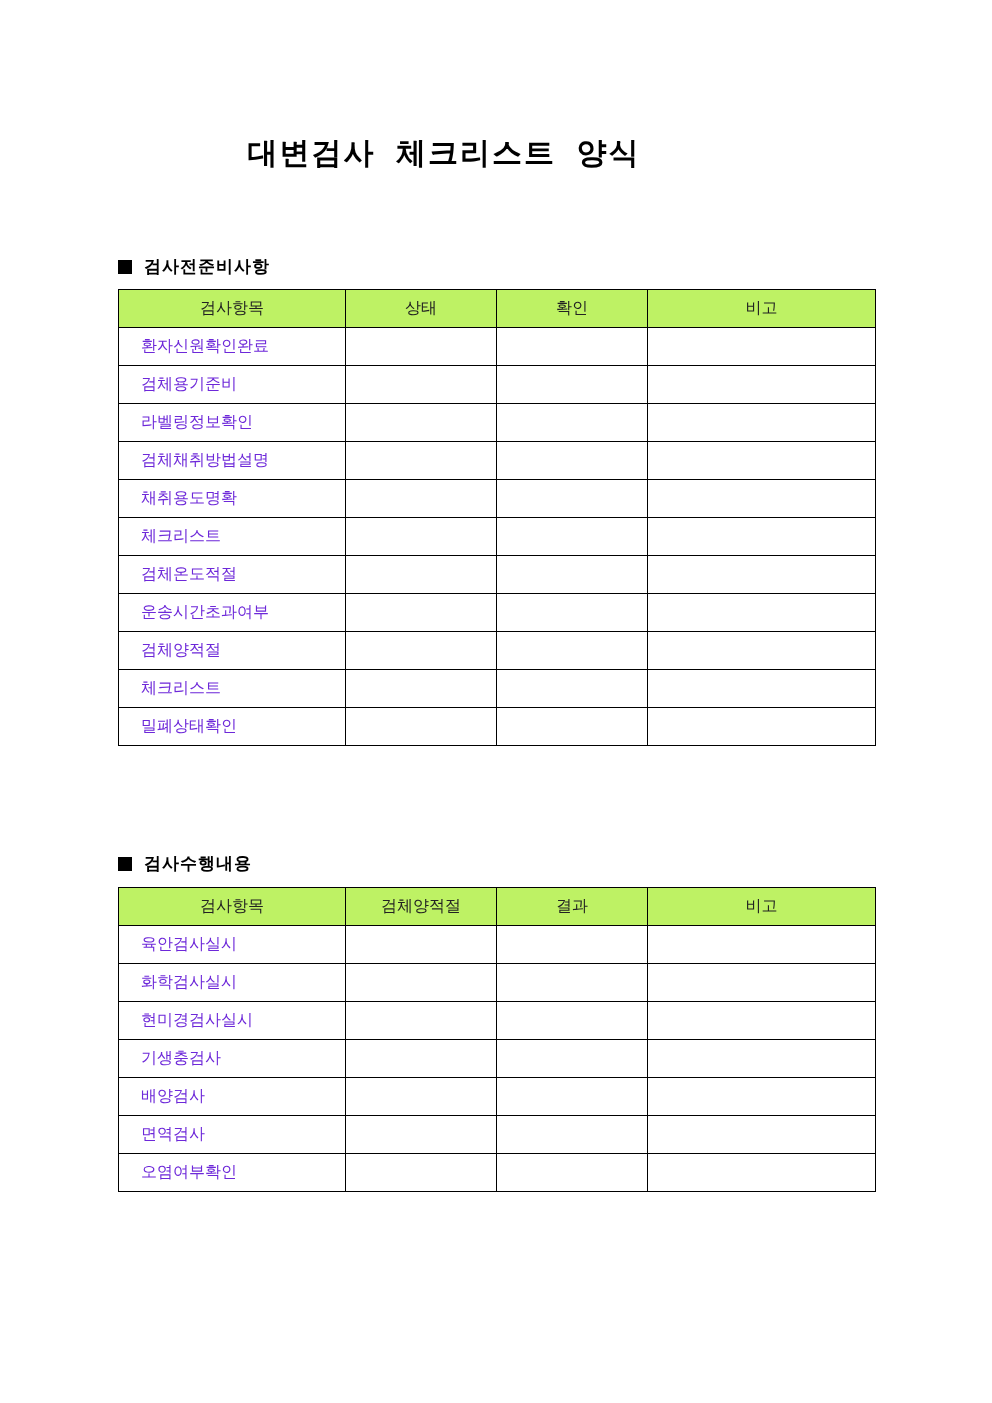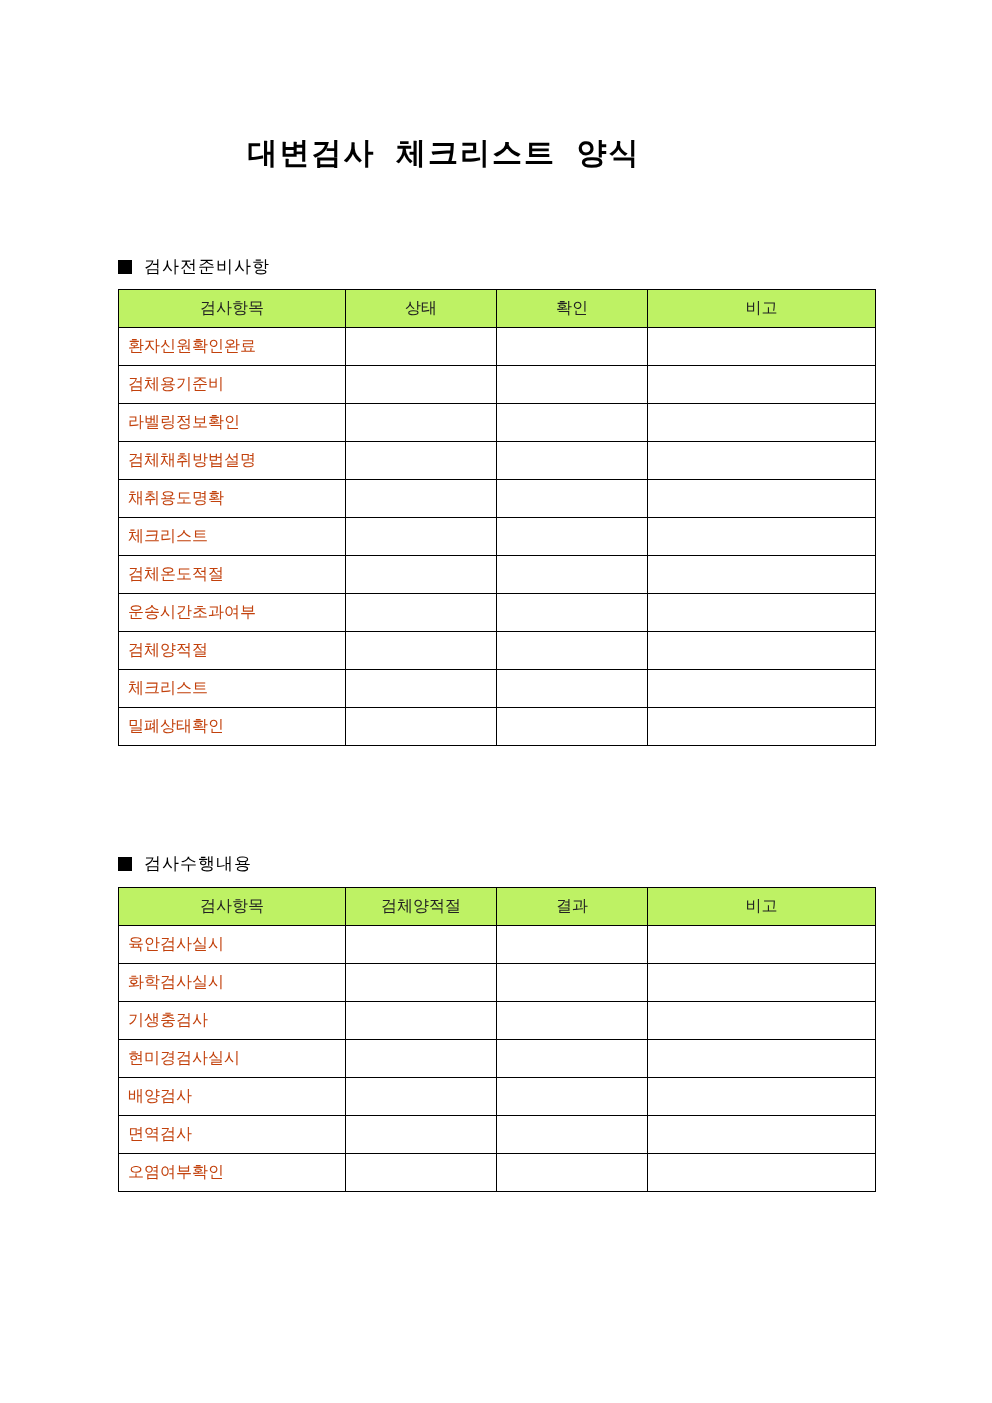--- a/index.html
+++ b/index.html
@@ -1,23 +1,23 @@
 <!DOCTYPE html>
 <html><head>
 <meta charset="utf-8">
 <style>
   html, body { margin: 0; padding: 0; background: #ffffff; }
   body { width: 992px; height: 1403px; position: relative; font-family: "DejaVu Sans", "Liberation Sans", sans-serif; color: #000; }
   .title { position: absolute; left: 0; top: 133px; width: 888px; text-align: center; font-size: 30px; font-weight: bold; letter-spacing: 2px; word-spacing: 8px; }
-  .section-heading { position: absolute; left: 118px; font-size: 17px; font-weight: normal; display: flex; align-items: center; letter-spacing: 1px; }
+  .section-heading { position: absolute; left: 118px; font-size: 17px; font-weight: bold; display: flex; align-items: center; letter-spacing: 1px; }
   .section-heading .square { display: inline-block; width: 14px; height: 14px; background: #000; margin-right: 12px; }
   table.checklist { position: absolute; left: 118px; width: 757px; border-collapse: collapse; table-layout: fixed; }
   table.checklist th, table.checklist td { border: 1px solid #000; height: 37px; padding: 0; font-size: 16px; font-weight: normal; }
   table.checklist th { background: #bef264; text-align: center; color: #222; }
-  table.checklist td.item { padding-left: 9px; color: #c2410c; }
+  table.checklist td.item { padding-left: 22px; color: #6d28d9; }
   col.c1 { width: 227px; } col.c2 { width: 151px; } col.c3 { width: 151px; } col.c4 { width: 228px; }
 </style>
 </head>
 <body>
 
 <div class="title">대변검사 체크리스트 양식</div>
 
 <div class="section-heading" style="top:255px;">
   <span class="square"></span>
   <span>검사전준비사항</span>
@@ -135,27 +135,27 @@
         <td></td>
         <td></td>
       </tr>
       <tr>
         <td class="item">화학검사실시</td>
         <td></td>
         <td></td>
         <td></td>
       </tr>
       <tr>
-        <td class="item">기생충검사</td>
+        <td class="item">현미경검사실시</td>
         <td></td>
         <td></td>
         <td></td>
       </tr>
       <tr>
-        <td class="item">현미경검사실시</td>
+        <td class="item">기생충검사</td>
         <td></td>
         <td></td>
         <td></td>
       </tr>
       <tr>
         <td class="item">배양검사</td>
         <td></td>
         <td></td>
         <td></td>
       </tr>

